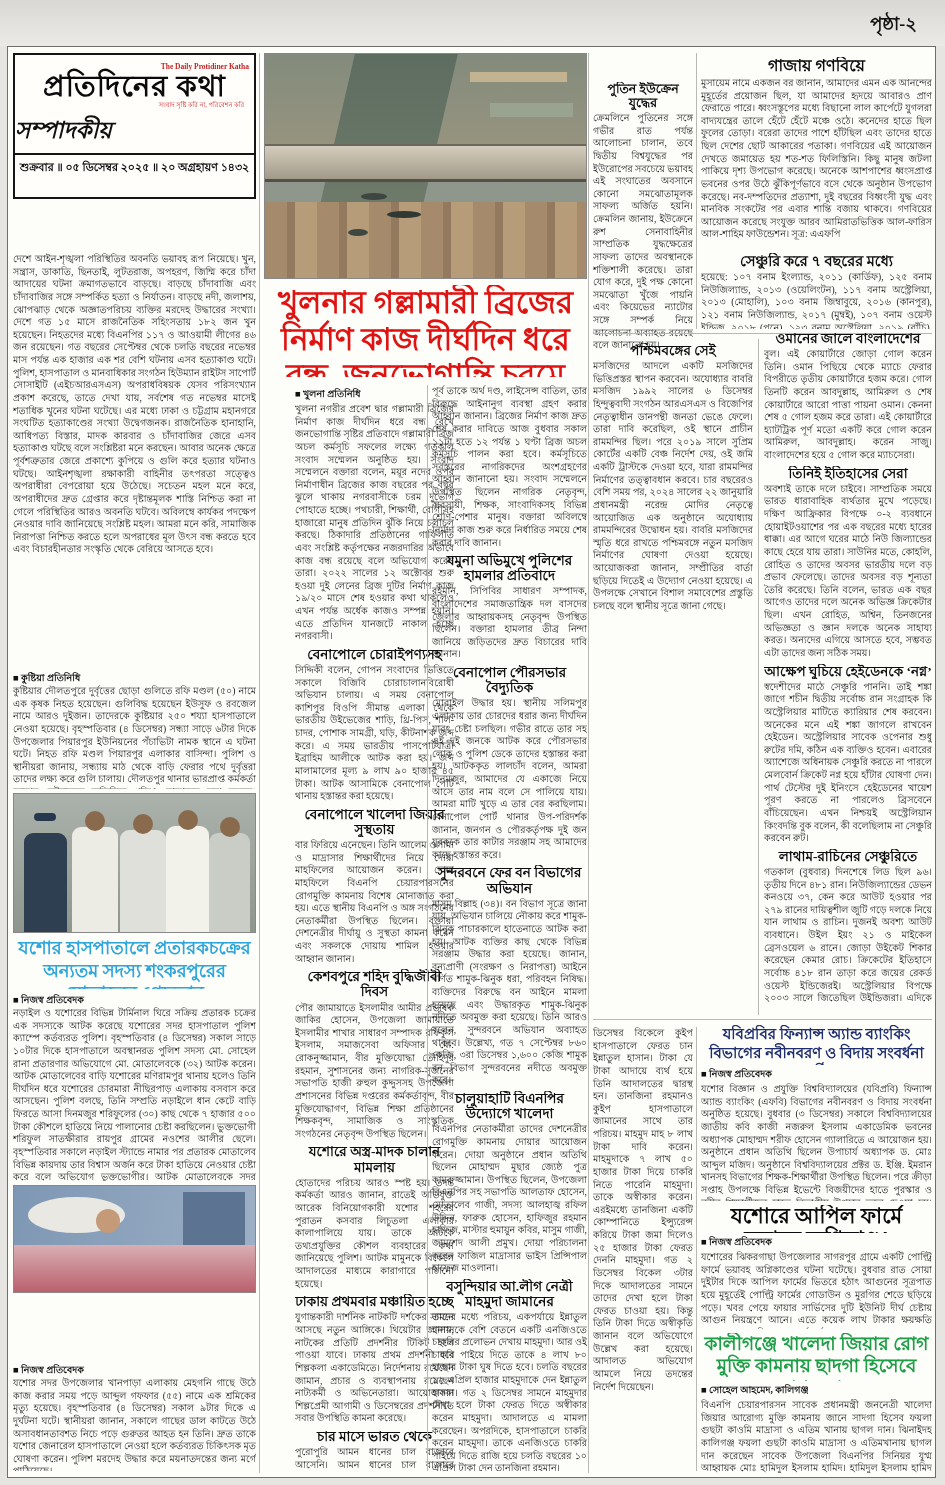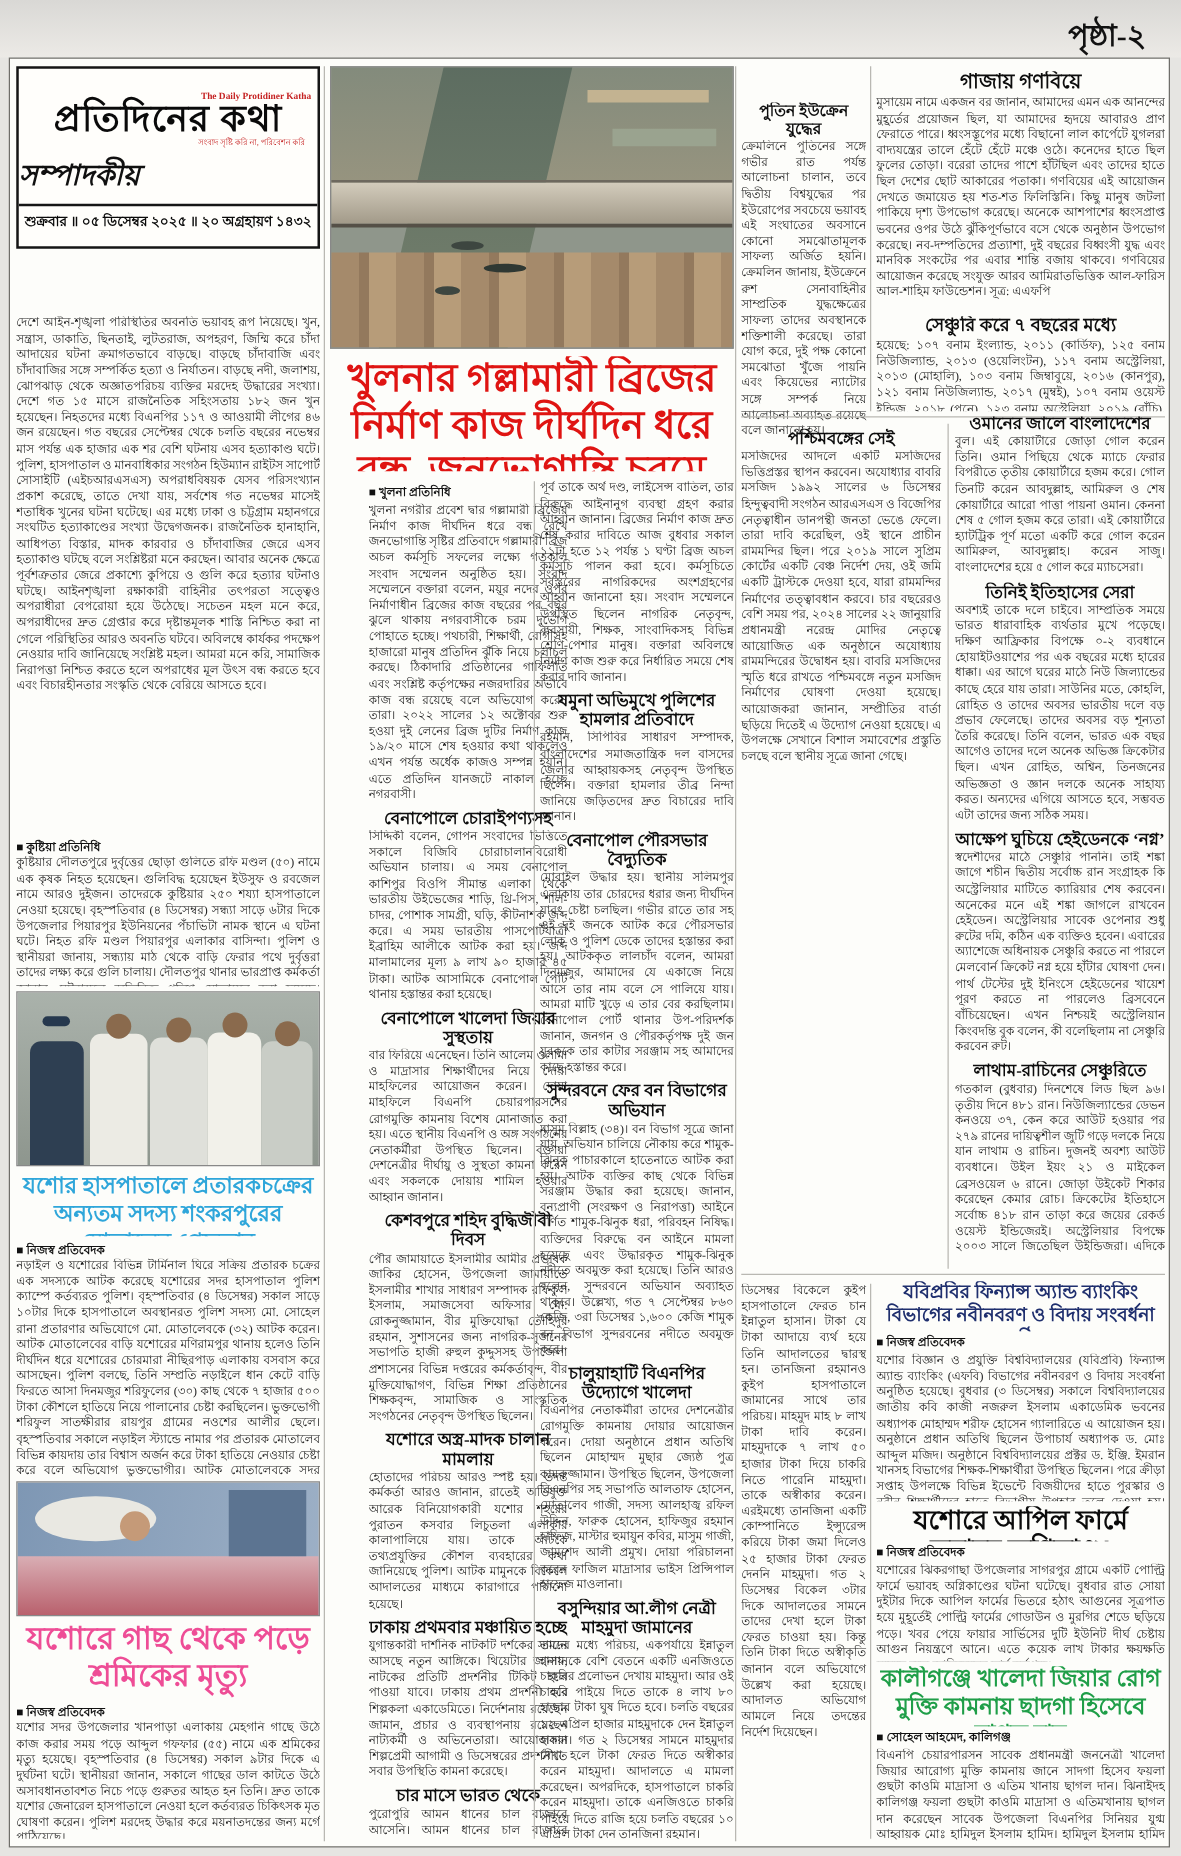--- a/index.html
+++ b/index.html
@@ -1,36 +1,36 @@
 <!DOCTYPE html>
 <html><head>
 <meta charset="utf-8">
 <style>
   html,body{margin:0;padding:0;}
   body{width:945px;height:1485px;background:#e6e5e2;font-family:"Liberation Serif","DejaVu Serif",serif;position:relative;overflow:hidden;}
   .page{position:absolute;left:0;top:0;width:945px;height:1485px;}
   .topstrip{position:absolute;left:0;top:0;width:945px;height:46px;background:linear-gradient(#d9d8d5,#eceae6);}
-  .pagenum{position:absolute;right:28px;top:10px;font-size:24px;font-weight:bold;color:#111;text-align:right;}
+  .pagenum{position:absolute;right:28px;top:10px;font-size:18px;font-weight:bold;color:#111;text-align:right;}
   .frame{position:absolute;left:7px;top:46px;width:929px;height:1432px;background:#fdfdfa;border:1px solid #6f6e6a;box-sizing:border-box;}
   .ab{position:absolute;box-sizing:border-box;}
   .clip{overflow:hidden;}
   .vl{position:absolute;width:1px;background:#b9b8b2;}
   .hl{position:absolute;height:1px;background:#b9b8b2;}
   .bt{font-size:9.5px;line-height:1.33;text-align:justify;color:#1b1b1b;overflow:hidden;}
   .byline{font-weight:bold;font-size:9.5px;color:#111;margin:2px 0 1px;}
   .hsub{font-weight:bold;font-size:13.5px;text-align:center;line-height:1.12;color:#0d0d0d;margin:4px 0 2px;overflow:hidden;}
   .hmain{font-weight:bold;text-align:center;overflow:hidden;}
   .h-red{color:#df1412;}
   .h-green{color:#1f9e48;}
   .h-blue{color:#2fa6da;}
   .h-pink{color:#ee4d96;}
   .h-navy{color:#1f2f6e;}
   .h-black{color:#0b0b0b;}
   .masthead{border:2px solid #151515;background:#fffefb;overflow:hidden;}
-  .mh-en{color:#c52222;font-size:7.5px;font-weight:bold;text-align:right;padding:18px 5px 0 0;line-height:1;}
+  .mh-en{color:#c52222;font-size:7.5px;font-weight:bold;text-align:right;padding:8px 5px 0 0;line-height:1;}
   .mh-logo{font-size:29px;font-weight:bold;text-align:center;line-height:1.1;color:#0a0a0a;letter-spacing:1px;}
   .mh-tag{color:#c52222;font-size:6.5px;text-align:right;padding-right:10px;line-height:1;}
   .mh-script{font-size:23px;font-style:italic;font-weight:bold;text-align:left;height:44px;line-height:44px;color:#101010;overflow:hidden;}
   .mh-date{border-top:2px solid #151515;font-weight:bold;font-size:11px;text-align:center;padding:4px 0 3px;color:#0a0a0a;}
   .photo{position:absolute;overflow:hidden;background:#9aa096;box-sizing:border-box;border:1px solid #888;}
   .pb-far{position:absolute;left:0;top:0;width:100%;height:42%;background:linear-gradient(#838b7c,#97947f);}
   .pb-water{position:absolute;left:20%;top:-4%;width:32%;height:108%;background:linear-gradient(#5c6c60,#77826e);transform:skewX(-13deg);}
   .pb-bridge{position:absolute;left:0;top:40%;width:100%;height:15%;background:linear-gradient(#d3ccbc,#a29a89);border-top:2px solid #6d685e;border-bottom:3px solid #555047;}
   .pb-market{position:absolute;left:0;bottom:0;width:100%;height:34%;background:repeating-linear-gradient(90deg,#a58a6b 0 22px,#93795d 22px 30px,#b79c79 30px 52px);}
   .pb-boat{position:absolute;width:26px;height:7px;border-radius:50%;background:#3d4640;}
@@ -84,21 +84,20 @@
     <div class="ab byline" style="left:5px;top:944px;width:243px;">■ নিজস্ব প্রতিবেদক</div>
     <div class="ab bt" style="left:5px;top:960px;width:243px;height:174px;">নড়াইল ও যশোরের বিভিন্ন টার্মিনাল ঘিরে সক্রিয় প্রতারক চক্রের এক সদস্যকে আটক করেছে যশোরের সদর হাসপাতাল পুলিশ ক্যাম্পে কর্তব্যরত পুলিশ। বৃহস্পতিবার (৪ ডিসেম্বর) সকাল সাড়ে ১০টার দিকে হাসপাতালে অবস্থানরত পুলিশ সদস্য মো. সোহেল রানা প্রতারণার অভিযোগে মো. মোতালেবকে (৩২) আটক করেন। আটক মোতালেবের বাড়ি যশোরের মণিরামপুর থানায় হলেও তিনি দীর্ঘদিন ধরে যশোরের চোরমারা নীছিরপাড় এলাকায় বসবাস করে আসছেন। পুলিশ বলছে, তিনি সম্প্রতি নড়াইলে ধান কেটে বাড়ি ফিরতে আসা দিনমজুর শরিফুলের (৩০) কাছ থেকে ৭ হাজার ৫০০ টাকা কৌশলে হাতিয়ে নিয়ে পালানোর চেষ্টা করছিলেন। ভুক্তভোগী শরিফুল সাতক্ষীরার রায়পুর গ্রামের নওশের আলীর ছেলে। বৃহস্পতিবার সকালে নড়াইল স্ট্যান্ডে নামার পর প্রতারক মোতালেব বিভিন্ন কায়দায় তার বিশ্বাস অর্জন করে টাকা হাতিয়ে নেওয়ার চেষ্টা করে বলে অভিযোগ ভুক্তভোগীর। আটক মোতালেবকে সদর থানায় হস্তান্তরের প্রক্রিয়া চলছে। এ ঘটনায় আইনানুগ ব্যবস্থা গ্রহণ করা হবে বলে জানিয়েছে পুলিশ।</div>
 
     <div class="photo" style="left:5px;top:1138px;width:243px;height:108px;background:linear-gradient(100deg,#7e97b4,#9db0c6);">
       <div style="position:absolute;left:6%;top:10%;width:40%;height:34%;border-radius:50%;background:#e9e8e2;"></div>
       <div style="position:absolute;left:34%;top:22%;width:24px;height:24px;border-radius:50%;background:#c59a78;"></div>
       <div style="position:absolute;left:0;bottom:0;width:100%;height:44%;background:linear-gradient(#d9aeb4,#b9616d);"></div>
       <div style="position:absolute;right:4%;top:6%;width:26%;height:50%;background:#5c7491;"></div>
     </div>
 
-    <div class="ab clip hmain h-pink" style="left:5px;top:1250px;width:243px;height:62px;font-size:25px;line-height:1.18;">যশোরে গাছ থেকে পড়ে শ্রমিকের মৃত্যু</div>
     <div class="ab byline" style="left:5px;top:1314px;width:243px;">■ নিজস্ব প্রতিবেদক</div>
     <div class="ab bt" style="left:5px;top:1330px;width:243px;height:94px;">যশোর সদর উপজেলার খানপাড়া এলাকায় মেহগনি গাছে উঠে কাজ করার সময় পড়ে আব্দুল গফফার (৫৫) নামে এক শ্রমিকের মৃত্যু হয়েছে। বৃহস্পতিবার (৪ ডিসেম্বর) সকাল ৯টার দিকে এ দুর্ঘটনা ঘটে। স্থানীয়রা জানান, সকালে গাছের ডাল কাটতে উঠে অসাবধানতাবশত নিচে পড়ে গুরুতর আহত হন তিনি। দ্রুত তাকে যশোর জেনারেল হাসপাতালে নেওয়া হলে কর্তব্যরত চিকিৎসক মৃত ঘোষণা করেন। পুলিশ মরদেহ উদ্ধার করে ময়নাতদন্তের জন্য মর্গে পাঠিয়েছে।</div>
 
     <div class="vl" style="left:251px;top:6px;height:1420px;"></div>
 
     <div class="photo" style="left:256px;top:6px;width:323px;height:226px;background:#8f968b;">
       <div class="pb-far"></div>
       <div class="pb-water"></div>
       <div class="pb-bridge"></div>
       <div class="pb-market"></div>

